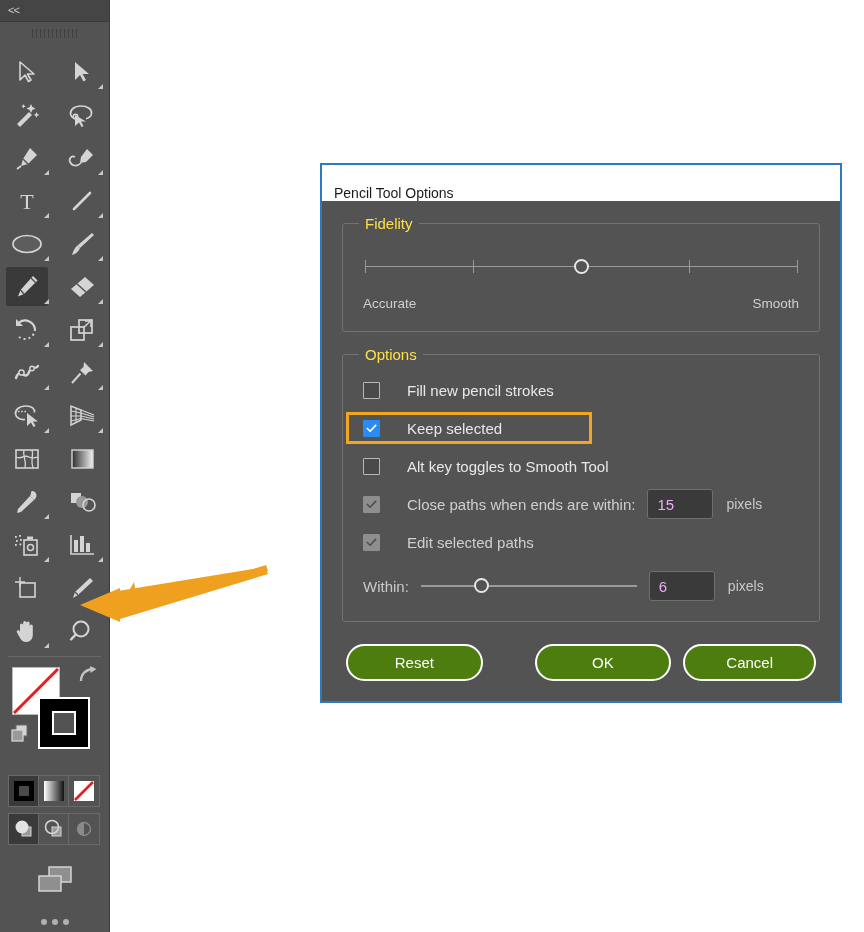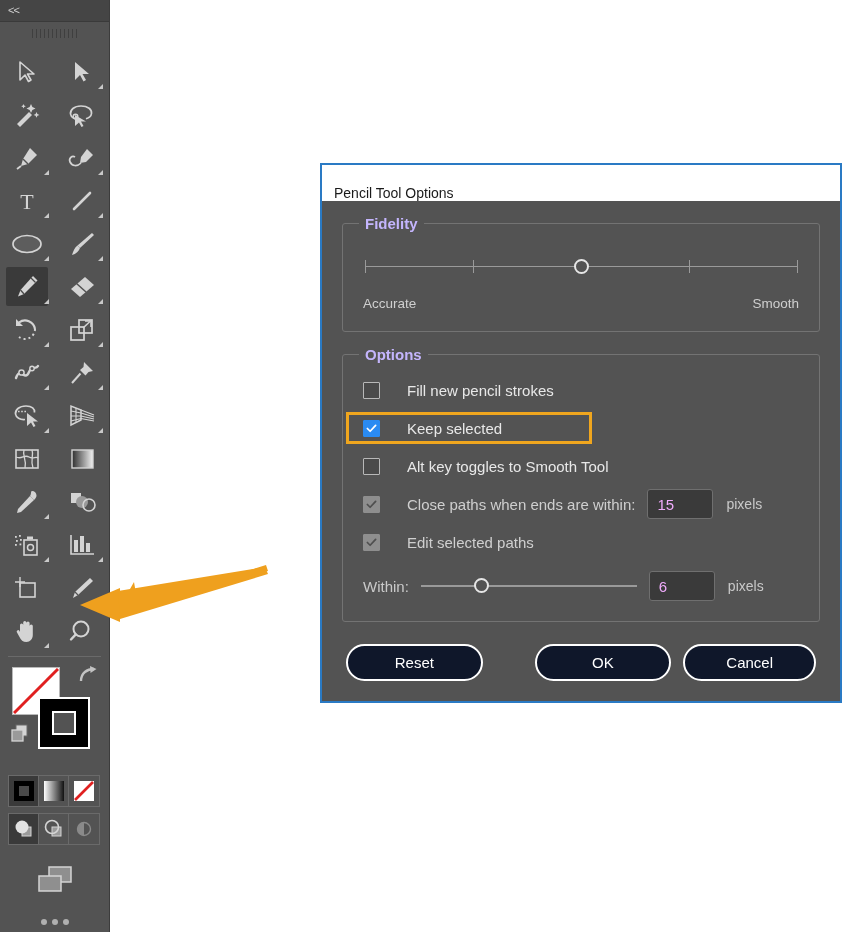--- a/index.html
+++ b/index.html
@@ -217,23 +217,22 @@
     margin-bottom: 22px;
     padding: 22px 20px 20px 20px;
     box-sizing: border-box;
   }
   .group-label {
     position: absolute;
     top: -9px;
     left: 16px;
     background: #535353;
     padding: 0 6px;
-    color: #c4b5fd;
+    color: #fde047;
     font-size: 15px;
-    font-weight: bold;
   }
 
   
   .fid-slider-wrap {
     position: relative;
     height: 30px;
     margin: 6px 2px 0 2px;
   }
   .fid-track {
     position: absolute;
@@ -369,21 +368,21 @@
   .btn-row {
     display: flex;
     align-items: center;
     margin-top: 4px;
     padding: 0 4px;
   }
   .btn {
     height: 37px;
     border-radius: 19px;
     border: 2px solid #ffffff;
-    background: #0f172a;
+    background: #4d7c0f;
     color: #ffffff;
     font-size: 15px;
     display: flex;
     align-items: center;
     justify-content: center;
     box-sizing: border-box;
     cursor: pointer;
   }
   .btn-reset { width: 140px; }
   .btn-ok { width: 140px; margin-left: 52px; }

